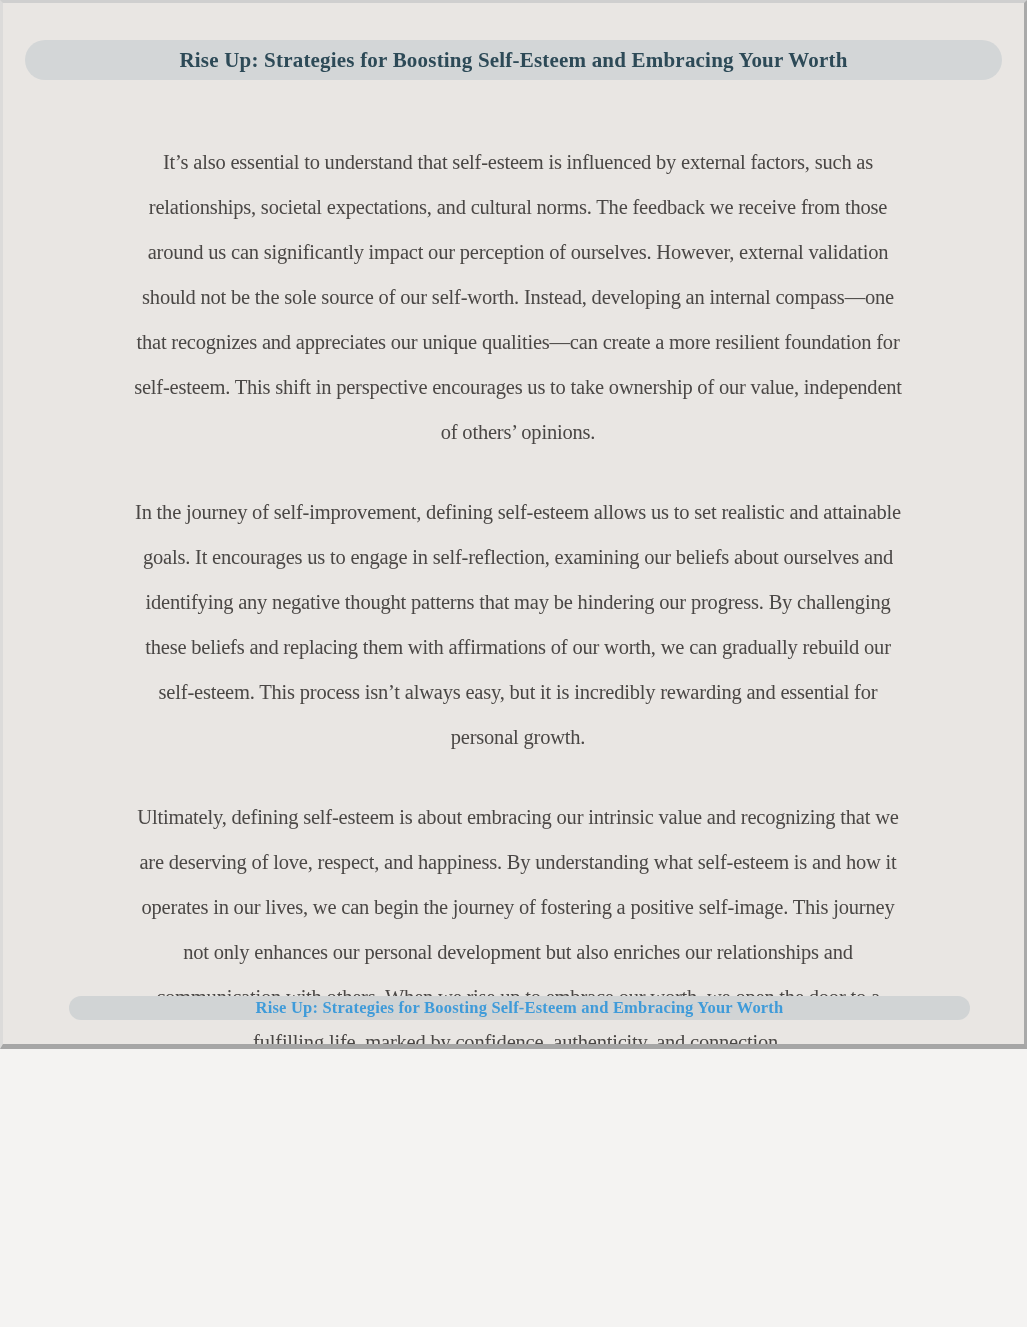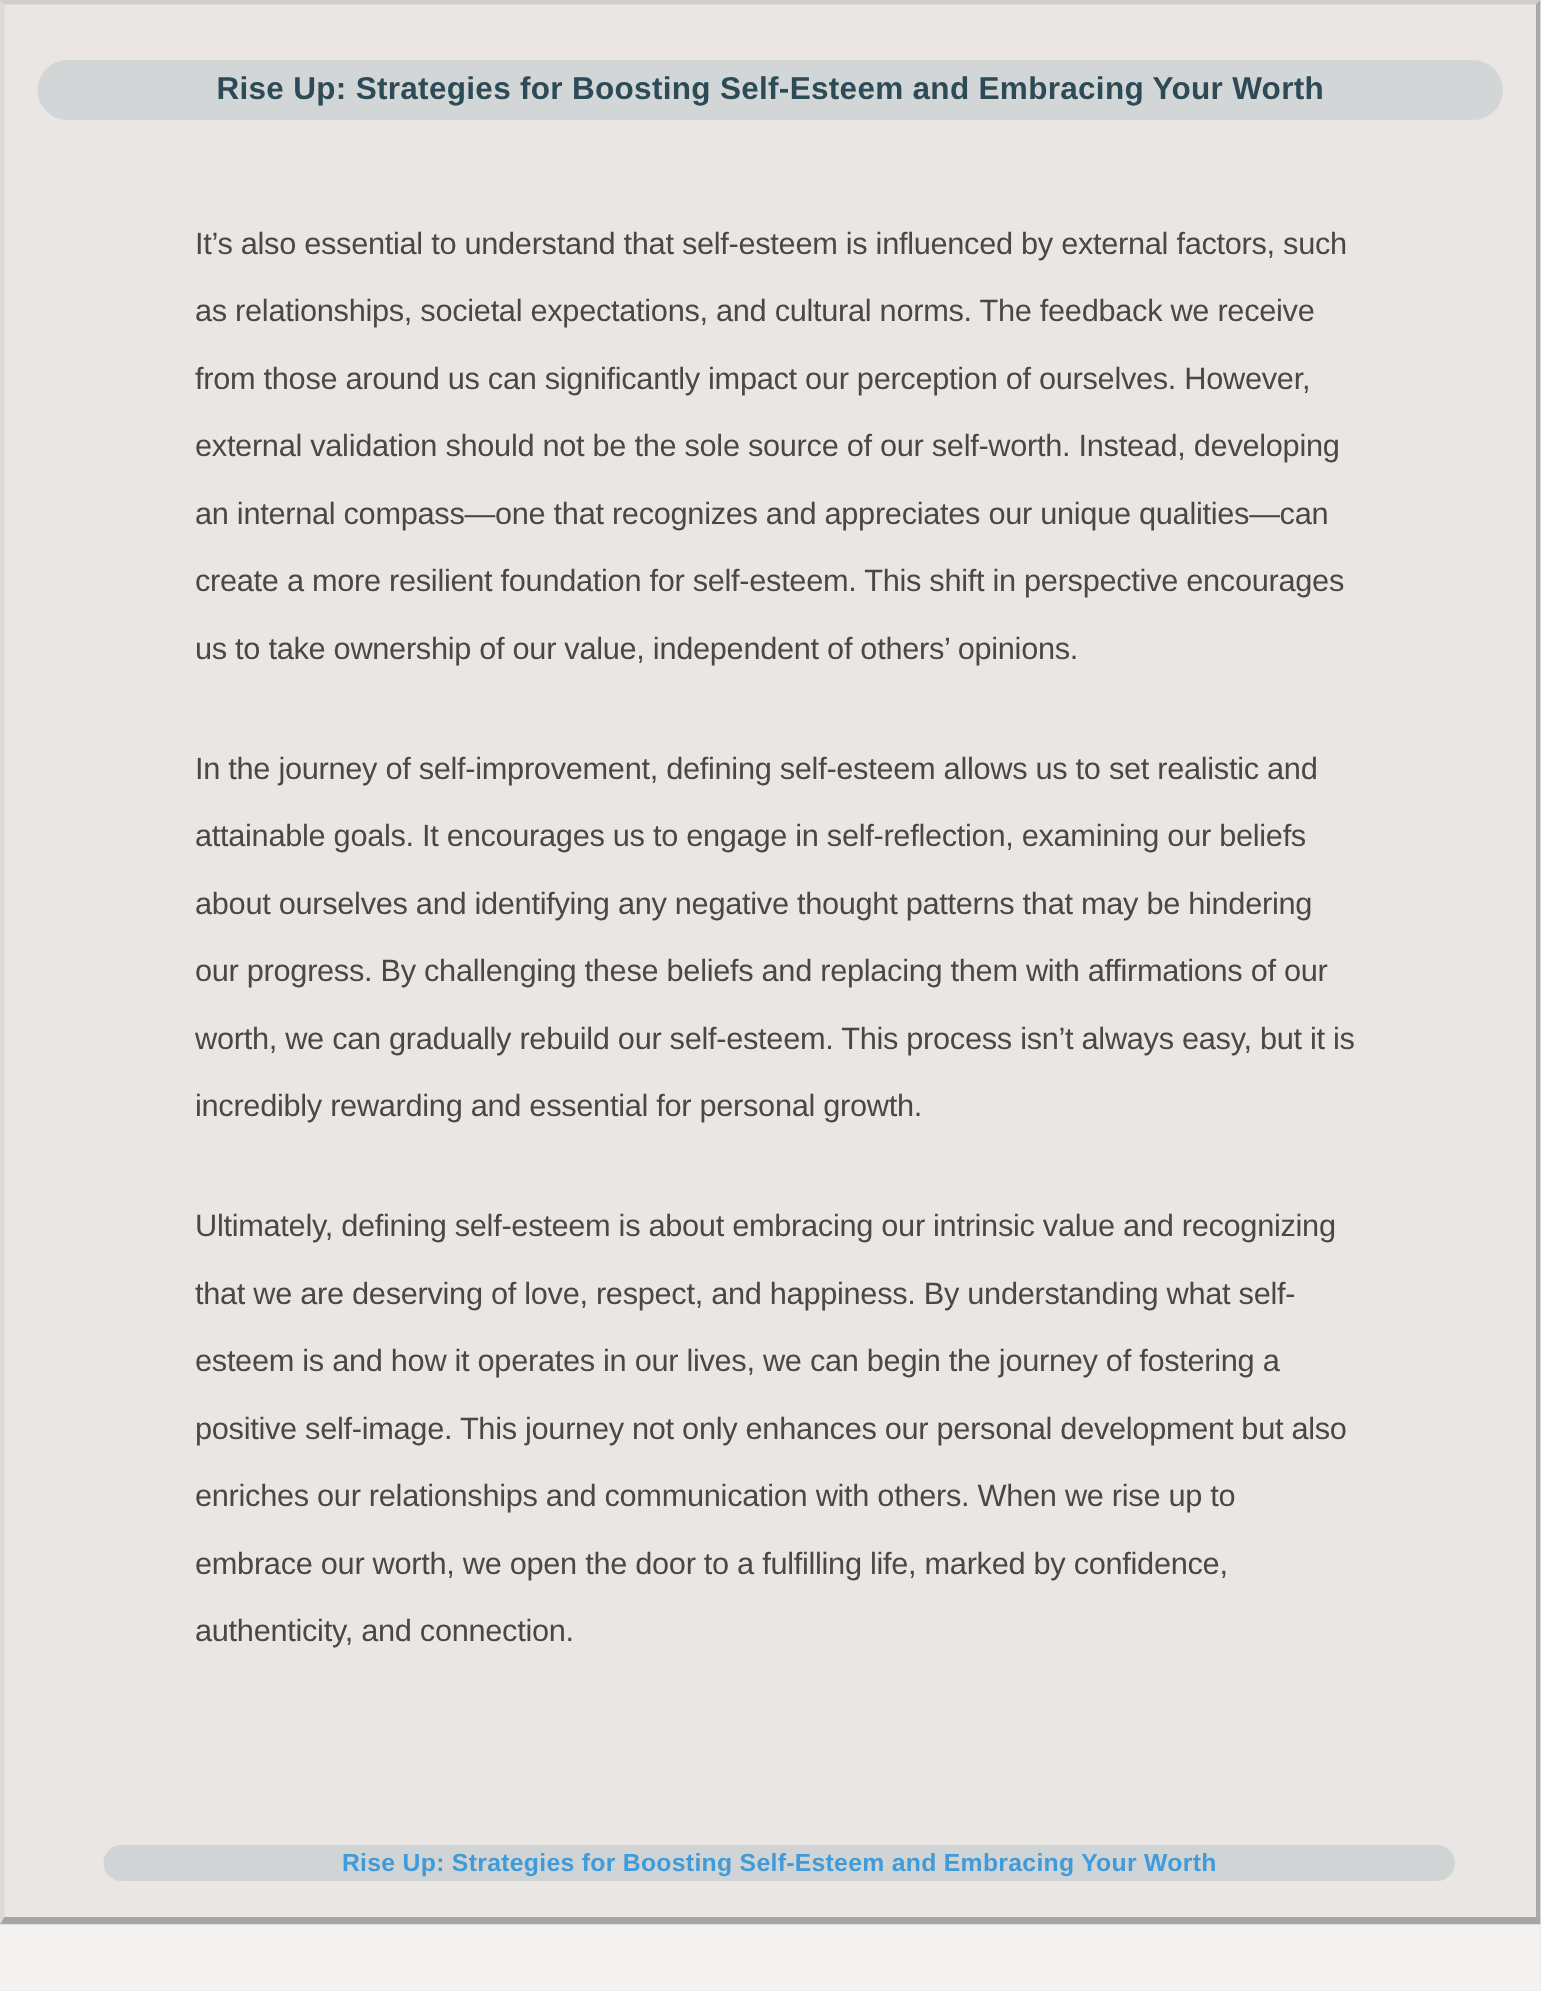--- a/index.html
+++ b/index.html
@@ -1,27 +1,27 @@
 <!DOCTYPE html>
 <html style="--pageBg: #e9e6e3; --pillBg: #d3d6d7; --pillBg2: #d1d4d5; --headerText: #2d4a57; --bodyText: #4a4745; --footerText: #3f9bd9;"><head>
 <meta charset="utf-8">
 <style>
   * { box-sizing: border-box; }
   html, body { margin: 0; padding: 0; background: #f4f3f2; }
   .page {
     position: relative;
     width: 1027px;
-    height: 1283px;
+    height: 1049px;
     background: var(--pageBg, #e9e6e3);
     border-top: 3px solid #cfcfcf;
     border-left: 3px solid #dcdbda;
     border-right: 3px solid #a9a9a9;
     border-bottom: 5px solid #a6a6a6;
     overflow: hidden;
-    font-family: Liberation Sans, sans-serif;
+    font-family: Liberation Serif, serif;
   }
   .header-pill {
     margin: 37px 22px 0 22px;
     height: 40px;
     border-radius: 20px;
     background: var(--pillBg, #d3d6d7);
     display: flex;
     align-items: center;
     justify-content: center;
   }
@@ -35,21 +35,21 @@
   .content {
     padding: 60px 118px 0 127px;
   }
   .content p {
     margin: 0 0 35px 0;
     font-size: 20.5px;
     font-weight: 400;
     line-height: 45px;
     letter-spacing: -0.2px;
     color: var(--bodyText, #4a4745);
-    text-align: left;
+    text-align: center;
   }
   .footer-pill {
     position: absolute;
     left: 66px;
     right: 54px;
     bottom: 24px;
     height: 24px;
     border-radius: 12px;
     background: var(--pillBg2, #d1d4d5);
     display: flex;

